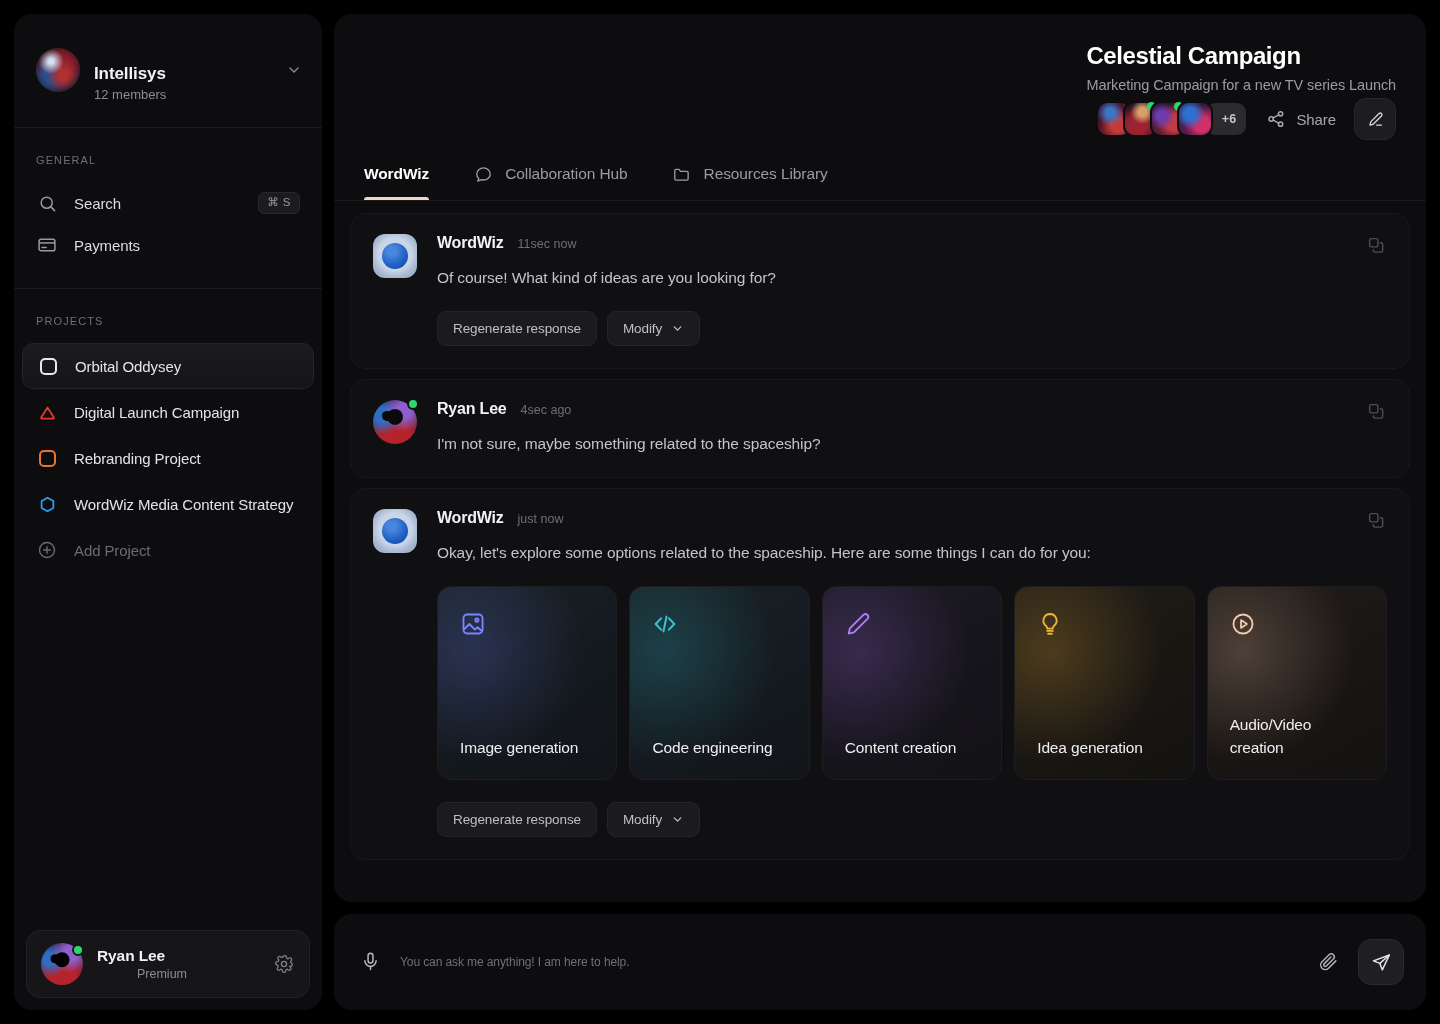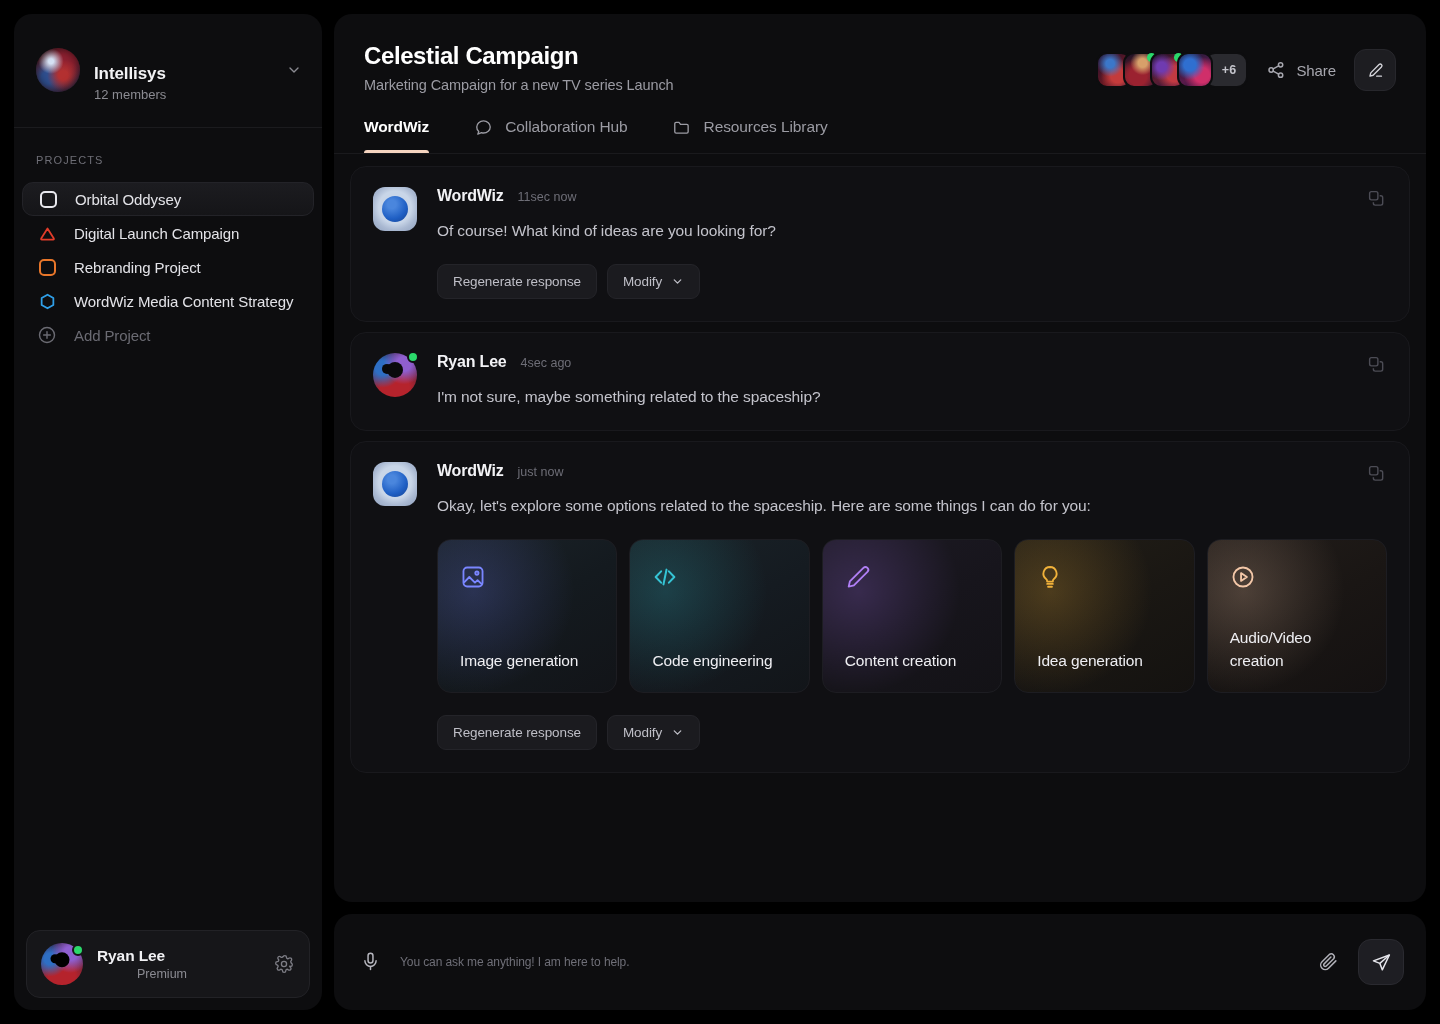--- a/index.html
+++ b/index.html
@@ -109,21 +109,21 @@
     border-radius: 6px;
     padding: 4px 8px;
     line-height: 1;
     letter-spacing: .5px;
   }
 
   .proj-item {
     display: flex;
     align-items: center;
     gap: 16px;
-    height: 34px;
+    height: 46px;
     padding: 4px 14px;
     border-radius: 11px;
     cursor: pointer;
   }
   .proj-item.active {
     background: linear-gradient(180deg, #1c1c20 0%, #151518 100%);
     border: 1px solid #232328;
   }
   .proj-item .sw { width: 22px; height: 22px; flex: 0 0 22px; display:flex; align-items:center; justify-content:center; }
   .proj-item .lbl { font-size: 15px; color: #e3e3e8; letter-spacing: -.1px; }
@@ -186,22 +186,23 @@
     border-radius: 18px;
     flex: 1;
     min-height: 0;
     display: flex;
     flex-direction: column;
     overflow: hidden;
   }
 
   .header {
     display: flex;
-    align-items: center;
+    align-items: flex-end;
     padding: 28px 30px 0 30px;
+    flex-direction: column;
   }
   .h-left { flex: 1; min-width: 0; }
   .h-title {
     font-size: 24px; font-weight: 700; color: #ffffff;
     letter-spacing: -.4px; line-height: 28px;
   }
   .h-sub {
     font-size: 14.5px; color: #9b9ba3; margin-top: 7px; letter-spacing: -.1px;
   }
   .h-right { display: flex; align-items: center; gap: 18px; padding-top: 5px; }
@@ -382,21 +383,21 @@
   }
 
   .cards {
     display: flex;
     gap: 12px;
     margin-top: 22px;
   }
   .card {
     flex: 1;
     min-width: 0;
-    height: 154px;
+    height: 194px;
     border-radius: 14px;
     padding: 24px 22px 20px 22px;
     display: flex;
     flex-direction: column;
     justify-content: space-between;
     cursor: pointer;
     border: 1px solid #1d1d22;
     position: relative;
     overflow: hidden;
   }
@@ -472,20 +473,45 @@
         <div class="ws-name">Intellisys</div>
         <div class="ws-members">12 members</div>
       </div>
       <div class="ws-chevron">
         <svg width="16" height="16" viewBox="0 0 24 24" fill="none" stroke="currentColor" stroke-width="2" stroke-linecap="round" stroke-linejoin="round">
             <polyline points="6 9 12 15 18 9"></polyline>
           </svg>
       </div>
     </div>
 
+    <div class="general-block">
+      <div class="section-label">GENERAL</div>
+      <div class="nav-list">
+        <div class="nav-item">
+          <span class="ico">
+            <svg width="19" height="19" viewBox="0 0 24 24" fill="none" stroke="currentColor" stroke-width="1.9" stroke-linecap="round">
+                <circle cx="11" cy="11" r="7"></circle>
+                <line x1="16.3" y1="16.3" x2="21" y2="21"></line>
+              </svg>
+          </span>
+          <span class="lbl">Search</span>
+          <span class="kbd">⌘ S</span>
+        </div>
+        <div class="nav-item">
+          <span class="ico">
+            <svg width="20" height="20" viewBox="0 0 24 24" fill="none" stroke="currentColor" stroke-width="1.8" stroke-linejoin="round">
+                <rect x="2.5" y="5" width="19" height="14" rx="2.5"></rect>
+                <line x1="2.5" y1="9.5" x2="21.5" y2="9.5"></line>
+                <line x1="6" y1="15" x2="11" y2="15" stroke-linecap="round"></line>
+              </svg>
+          </span>
+          <span class="lbl">Payments</span>
+        </div>
+      </div>
+    </div>
 
     <div class="projects-block">
       <div class="section-label">PROJECTS</div>
       <div class="nav-list">
 
         <div class="proj-item active">
           <span class="sw" style="color:#e8e8ee">
               <span class="sq"></span>
             </span>
           <span class="lbl">Orbital Oddysey</span>

